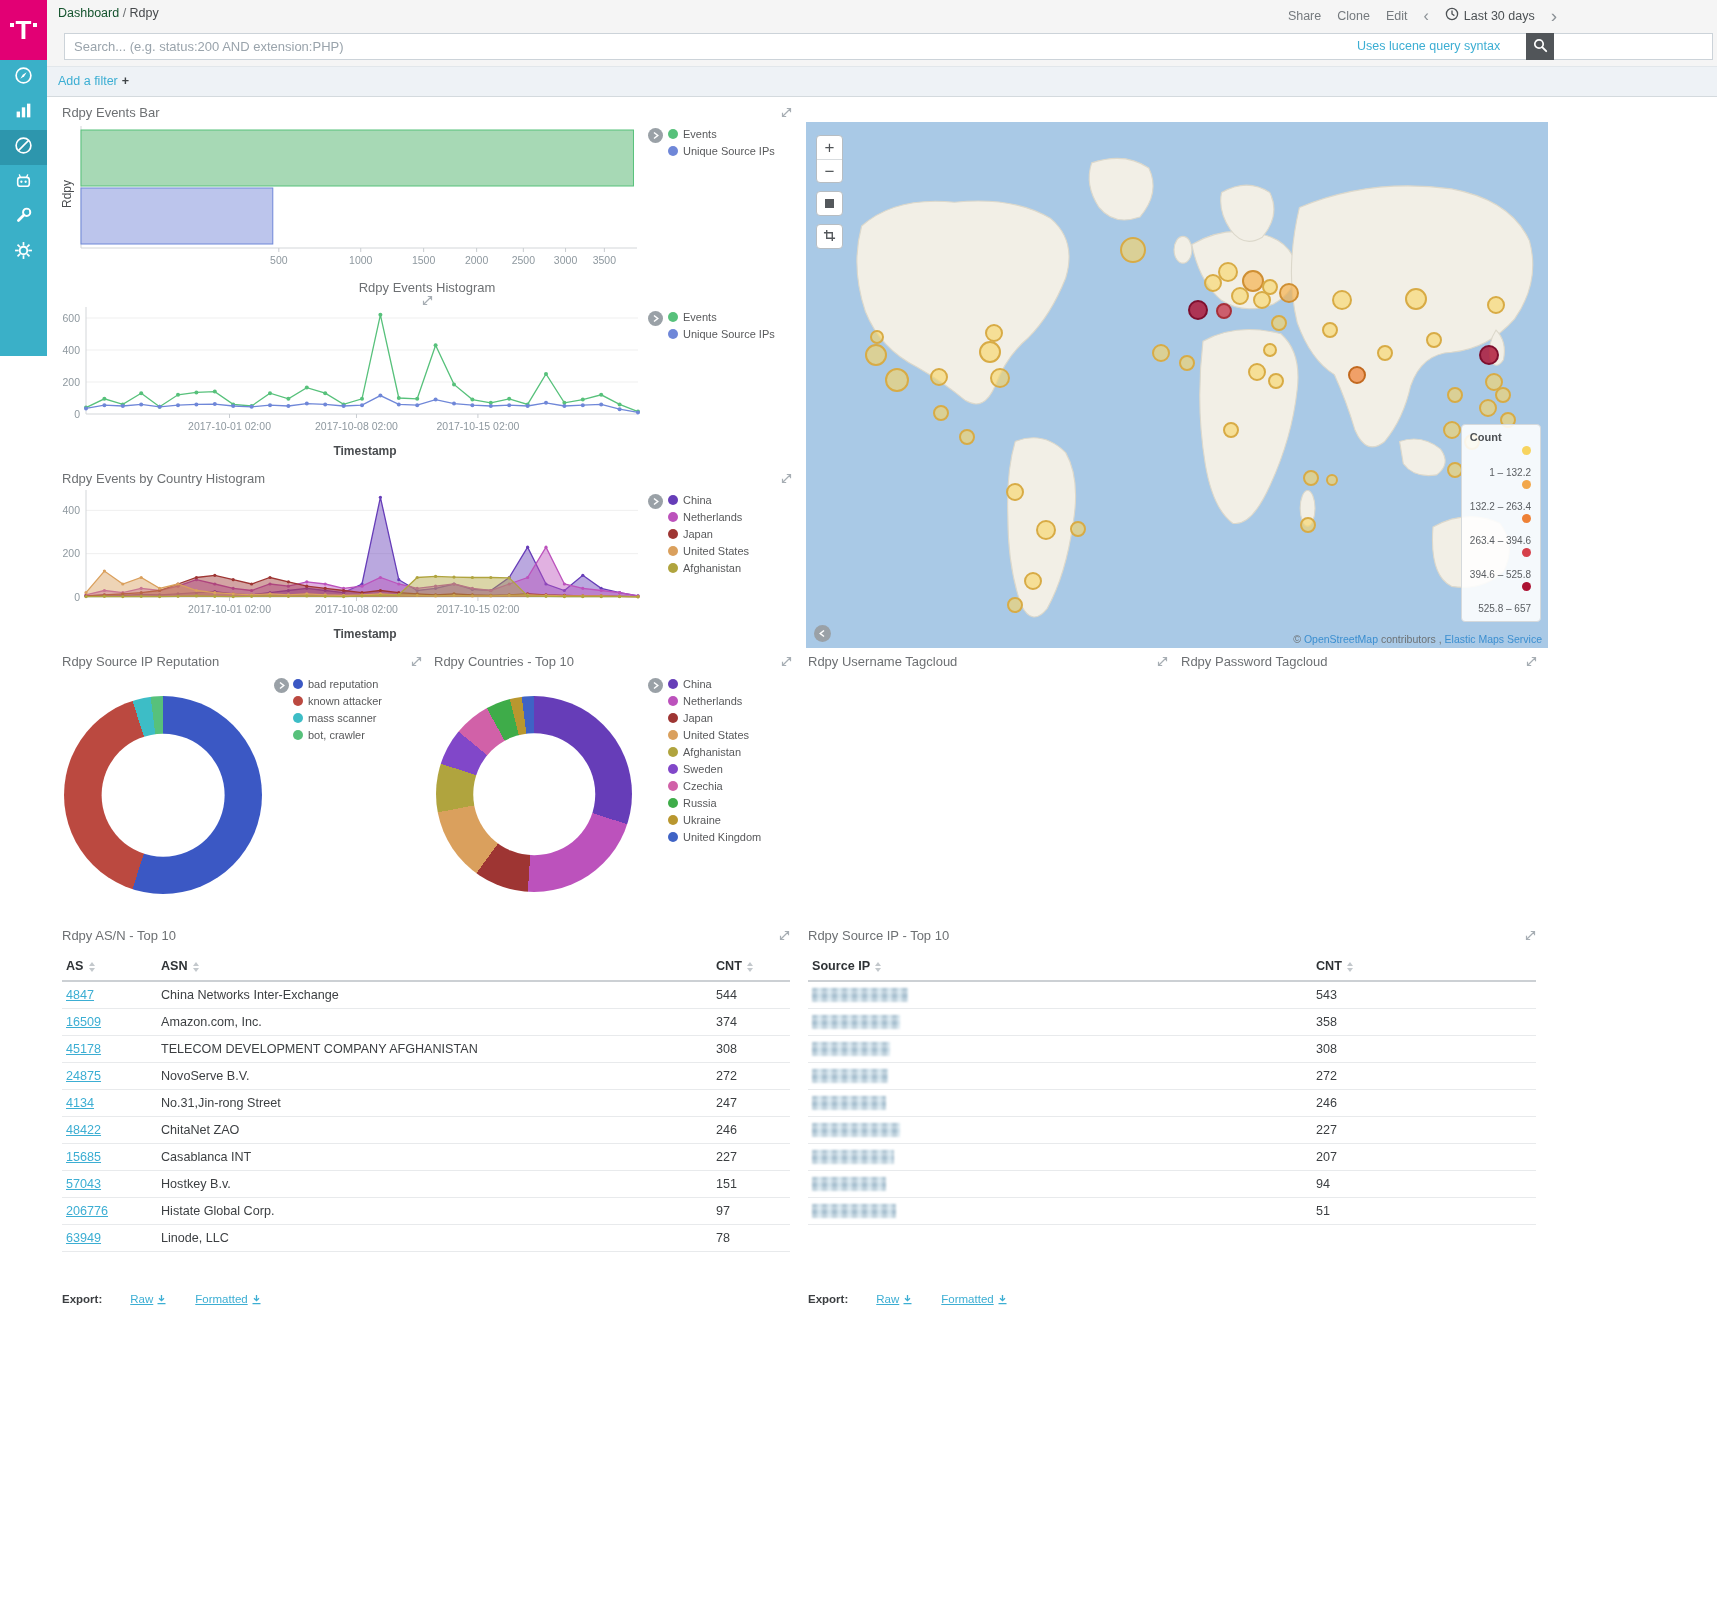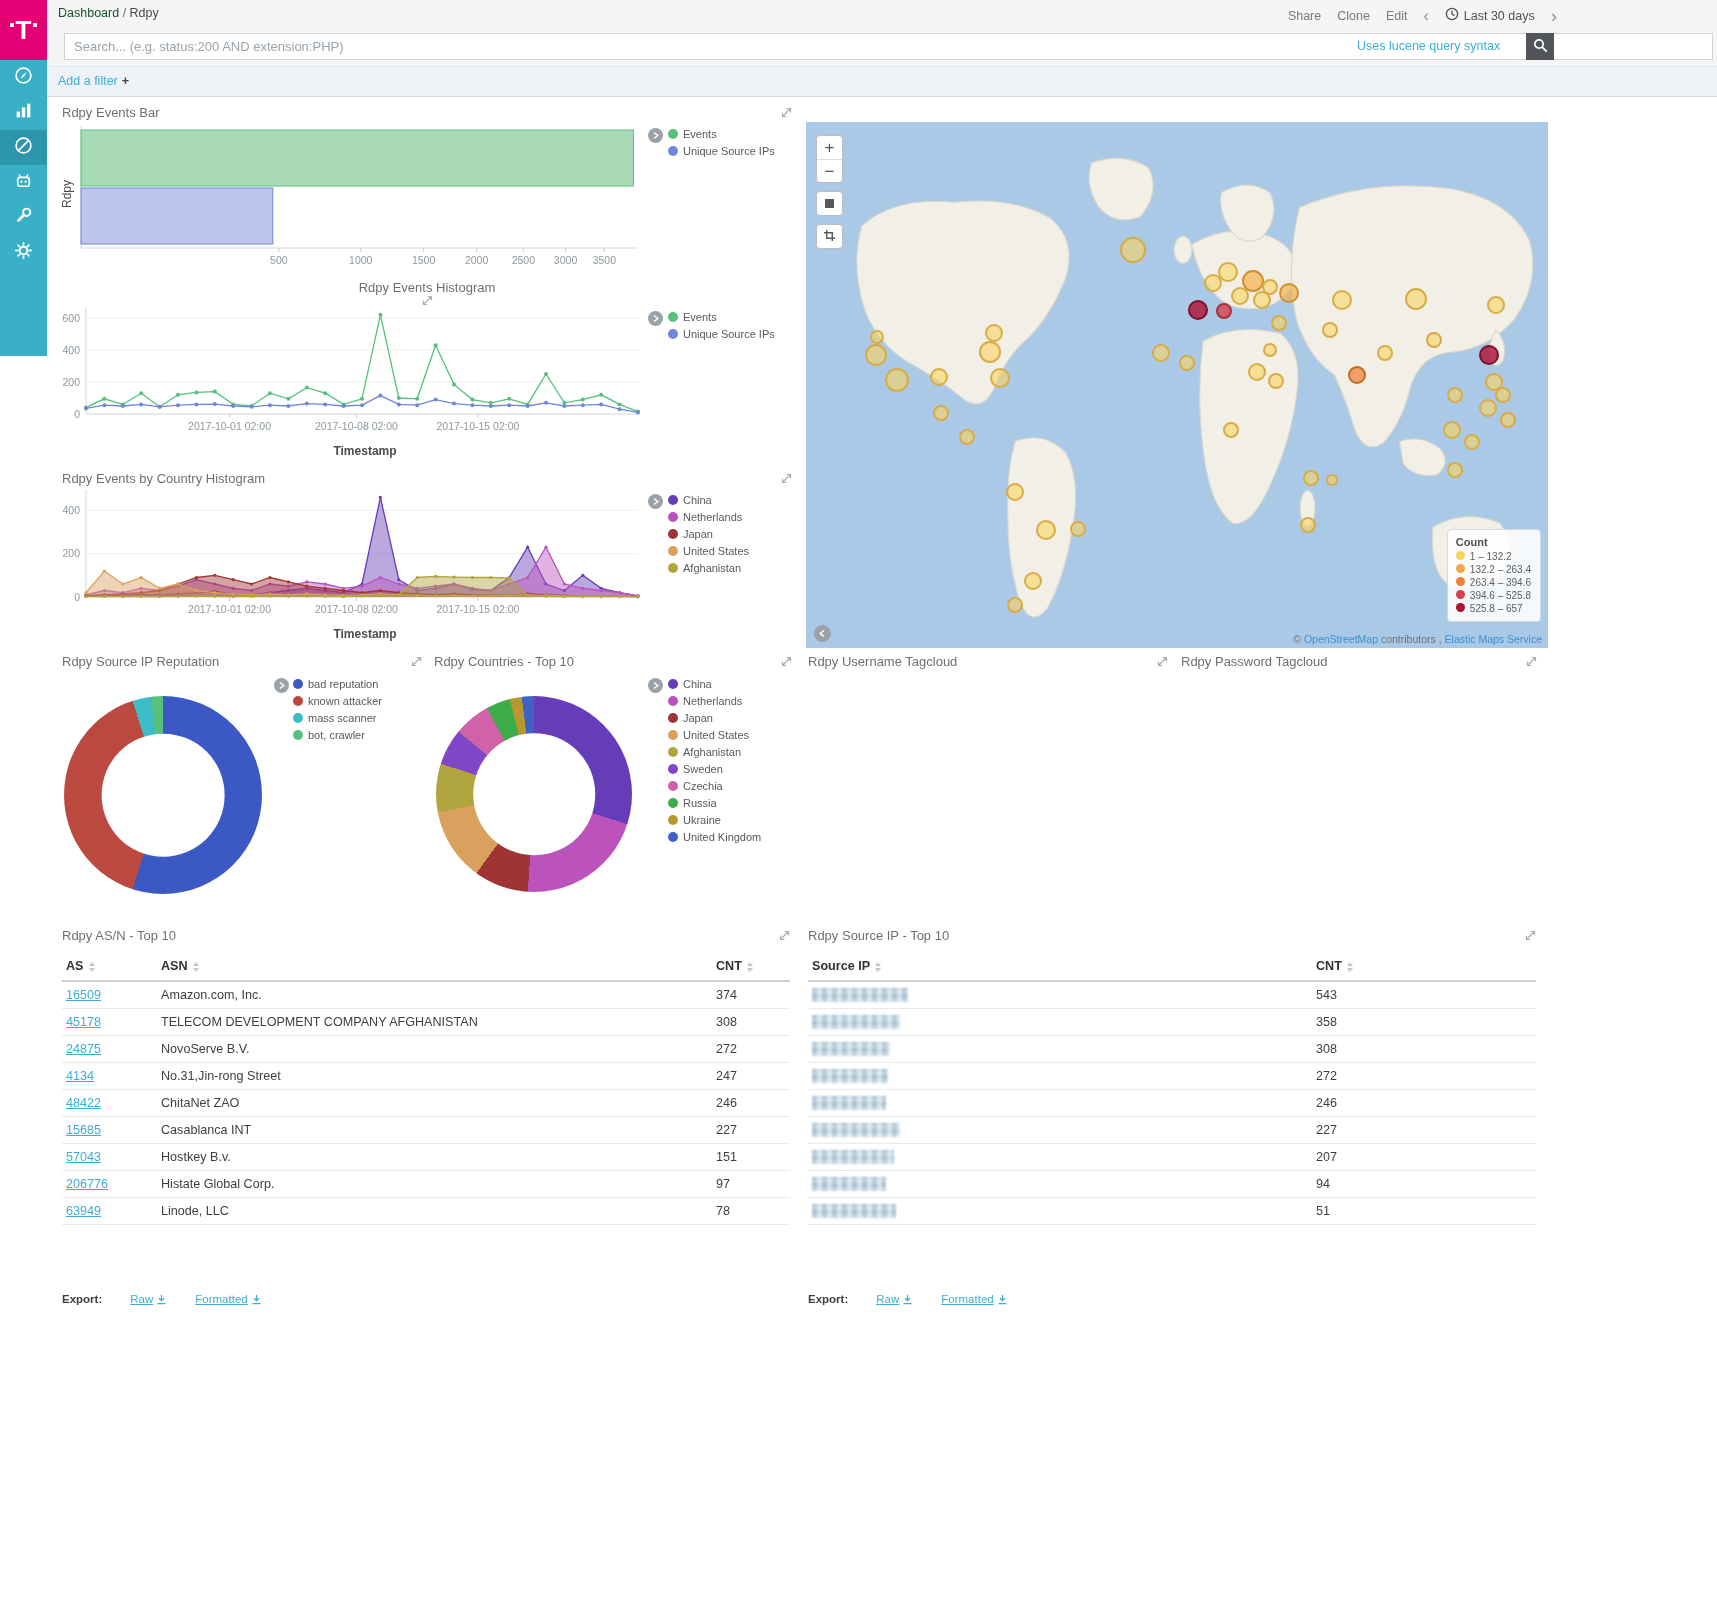--- a/index.html
+++ b/index.html
@@ -56,21 +56,21 @@
   .b-t2{background:rgba(245,176,74,.68);border:2px solid #cf8f33;}
   .b-t3{background:rgba(238,129,56,.72);border:2px solid #c2691f;}
   .b-t4{background:rgba(214,64,74,.78);border:2px solid #a82f38;}
   .b-t5{background:rgba(173,19,51,.82);border:2px solid #7e0f2e;}
   .map-ctl{position:absolute;background:#fff;border:1px solid #b7bdc2;border-radius:4px;color:#5a5e62;display:flex;align-items:center;justify-content:center;cursor:pointer;box-sizing:border-box;}
   .zoom-group{position:absolute;left:10px;top:13px;width:27px;height:48px;background:#fff;border:1px solid #b7bdc2;border-radius:4px;box-sizing:border-box;}
   .zoom-group div{height:23px;display:flex;align-items:center;justify-content:center;font-size:17px;color:#4f5356;cursor:pointer;}
   .zoom-group div:first-child{border-bottom:1px solid #d8dcdf;}
   .map-legend{position:absolute;right:7px;bottom:26px;background:rgba(255,255,255,.88);border:1px solid #d5d9dc;border-radius:4px;padding:6px 9px 5px 8px;}
   .map-legend .mlt{font-size:11px;font-weight:bold;color:#4c5054;margin-bottom:3px;}
-  .ml-row{display:flex;align-items:flex-start;gap:5px;margin-bottom:2px;}
+  .ml-row{display:flex;align-items:flex-end;gap:12px;margin-bottom:2px;flex-direction:column;}
   .ml-dot{width:9px;height:9px;border-radius:50%;}
   .ml-lbl{font-size:10px;color:#5a5e62;white-space:nowrap;}
   .map-attr{position:absolute;right:6px;bottom:3px;font-size:10.5px;color:#6d7275;}
   .map-attr a{color:#3c8fd0;text-decoration:none;cursor:pointer;}
   .attr-btn{position:absolute;left:8px;bottom:6px;width:17px;height:17px;border-radius:50%;background:#9aa1a7;display:flex;align-items:center;justify-content:center;cursor:pointer;}
 
   
   .dtable{border-collapse:collapse;width:728px;font-size:12.6px;color:#3c3f42;table-layout:fixed;}
   .dtable th{text-align:left;font-weight:bold;padding:7px 0 7px 4px;border-bottom:2px solid #ccd0d4;font-size:12.6px;color:#2f3336;cursor:pointer;}
   .dtable td{padding:6px 0 6px 4px;border-bottom:1px solid #e8eaec;}
@@ -830,20 +830,25 @@
               <span class="caret-down"></span>
             </span></th>
         <th><span>CNT</span><span class="sorts">
               <span class="caret-up"></span>
               <span class="caret-down"></span>
             </span></th>
       </tr>
     </thead>
     <tbody id="asn-tbody">
         <tr>
+          <td><a class="as-link">4847</a></td>
+          <td>China Networks Inter-Exchange</td>
+          <td>544</td>
+        </tr>
+        <tr>
           <td><a class="as-link">16509</a></td>
           <td>Amazon.com, Inc.</td>
           <td>374</td>
         </tr>
         <tr>
           <td><a class="as-link">45178</a></td>
           <td>TELECOM DEVELOPMENT COMPANY AFGHANISTAN</td>
           <td>308</td>
         </tr>
         <tr>

